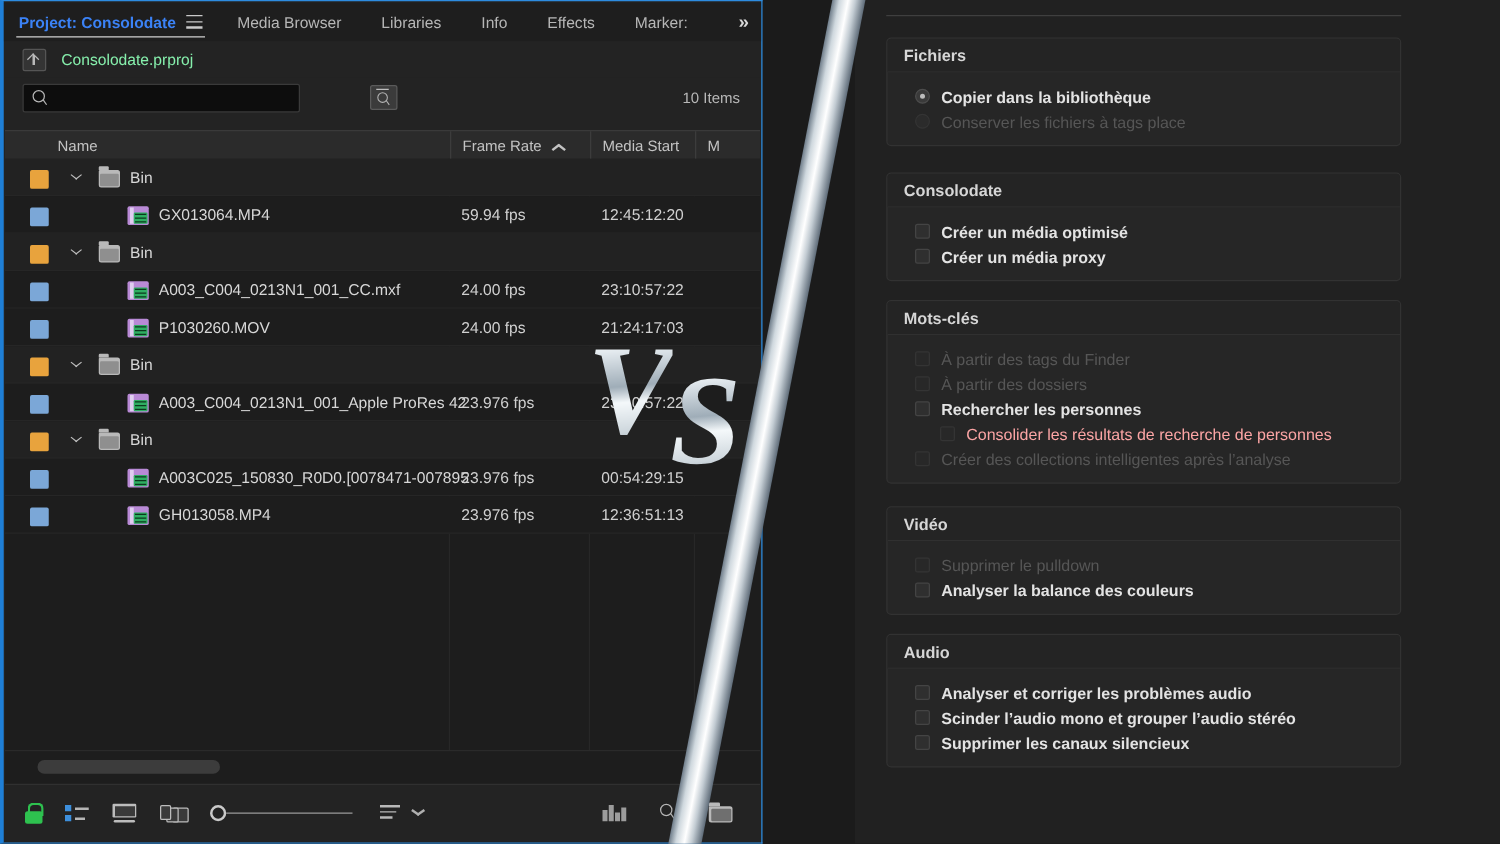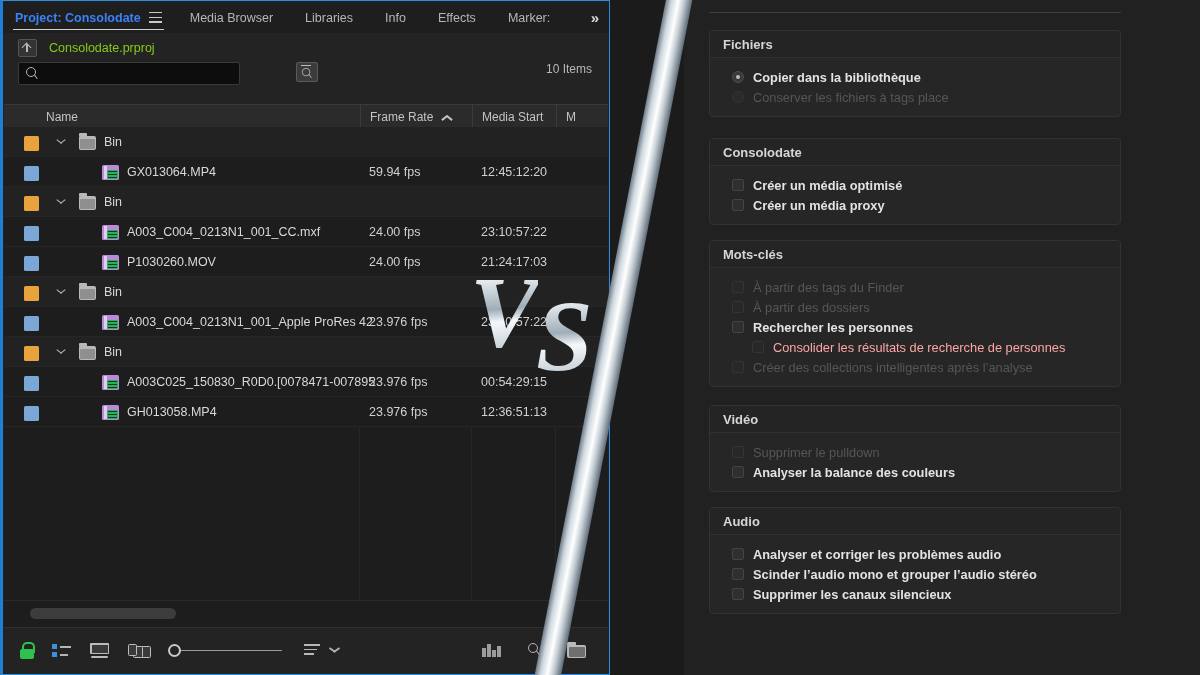--- a/index.html
+++ b/index.html
@@ -62,25 +62,25 @@
     margin-left:14px;width:17px;height:16px;border:1px solid #555;border-radius:2px;
     background:#343434;position:relative;flex:0 0 auto;
   }
   #proj-up-btn::before{
     content:"";position:absolute;left:4px;top:4px;width:6px;height:6px;
     border-left:1.5px solid #b9b9b9;border-top:1.5px solid #b9b9b9;transform:rotate(45deg);
   }
   #proj-up-btn::after{
     content:"";position:absolute;left:7px;top:4px;width:1.5px;height:8px;background:#b9b9b9;
   }
-  #proj-name{margin-left:12px;font-size:12.5px;color:#84cc16;}
+  #proj-name{margin-left:12px;font-size:12.5px;color:#86efac;}
 
   
   #pr-searchrow{
-    position:absolute;left:1px;top:61px;right:1px;height:32px;display:flex;align-items:flex-start;gap:40px;
+    position:absolute;left:1px;top:61px;right:1px;height:32px;display:flex;align-items:center;gap:40px;
   }
   #search-box{
     margin-left:14px;width:220px;height:21px;background:#0d0d0d;border:1px solid #3a3a3a;
     border-radius:2px;display:flex;align-items:center;position:relative;flex:0 0 auto;
   }
   .mag{
     position:relative;width:13px;height:13px;flex:0 0 auto;
   }
   .mag::before{
     content:"";position:absolute;left:0;top:0;width:8px;height:8px;border:1.4px solid #b5b5b5;border-radius:50%;

